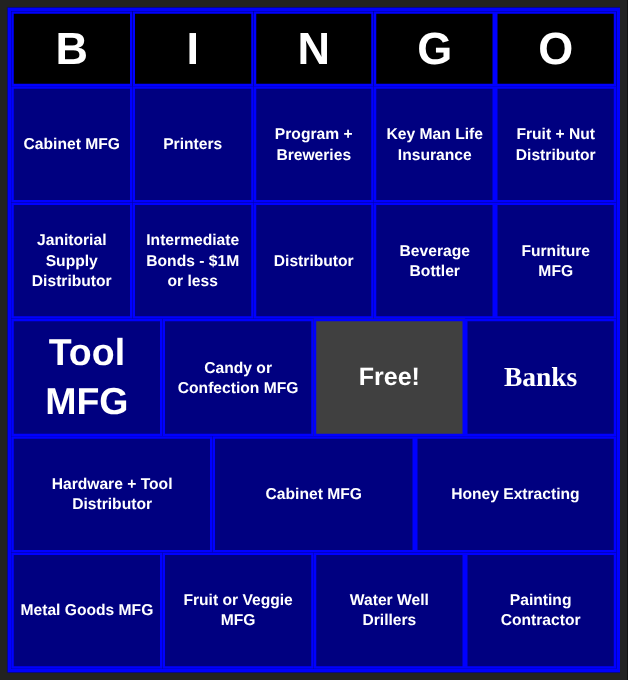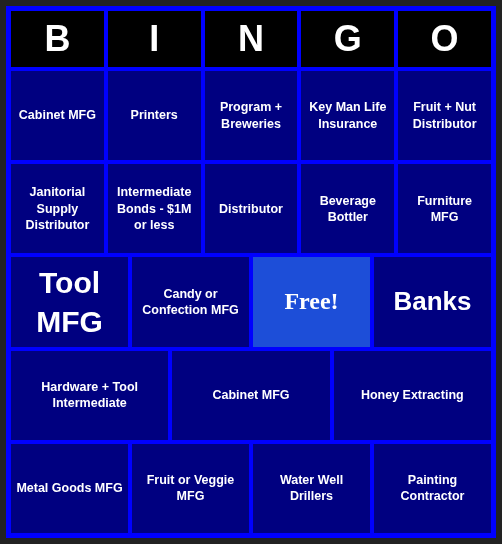--- a/index.html
+++ b/index.html
@@ -52,23 +52,22 @@
       justify-content: center;
       text-align: center;
       color: white;
       font-size: 12.5px;
       font-weight: bold;
       padding: 4px;
       line-height: 1.3;
       background: #000080;
     }
     .bingo-cell.free {
-      font-size: 24px;
-      background: #1d4ed8;
-      font-family: Liberation Serif, serif;
+      font-size: 20px;
+      background: #404040;
     }
   </style>
 </head>
 <body>
 
 <div class="bingo-card">
   <div class="bingo-header">
   <div class="bingo-header-cell">B</div>
       <div class="bingo-header-cell">I</div>
       <div class="bingo-header-cell">N</div>
@@ -87,24 +86,24 @@
         <div class="bingo-cell">Janitorial Supply Distributor</div>
         <div class="bingo-cell">Intermediate Bonds - $1M or less</div>
         <div class="bingo-cell">Distributor</div>
         <div class="bingo-cell">Beverage Bottler</div>
         <div class="bingo-cell">Furniture MFG</div>
       </div>
       <div class="bingo-row">
         <div class="bingo-cell" style="font-size: 30px;">Tool MFG</div>
         <div class="bingo-cell">Candy or Confection MFG</div>
         <div class="bingo-cell free">Free!</div>
-        <div class="bingo-cell" style="font-size: 26px;">Banks</div>
+        <div class="bingo-cell" style="font-size: 22px; font-family: Liberation Serif, serif;">Banks</div>
       </div>
       <div class="bingo-row">
-        <div class="bingo-cell">Hardware + Tool Intermediate</div>
+        <div class="bingo-cell">Hardware + Tool Distributor</div>
         <div class="bingo-cell">Cabinet MFG</div>
         <div class="bingo-cell">Honey Extracting</div>
       </div>
       <div class="bingo-row">
         <div class="bingo-cell">Metal Goods MFG</div>
         <div class="bingo-cell">Fruit or Veggie MFG</div>
         <div class="bingo-cell">Water Well Drillers</div>
         <div class="bingo-cell">Painting Contractor</div>
       </div>
     </div>

